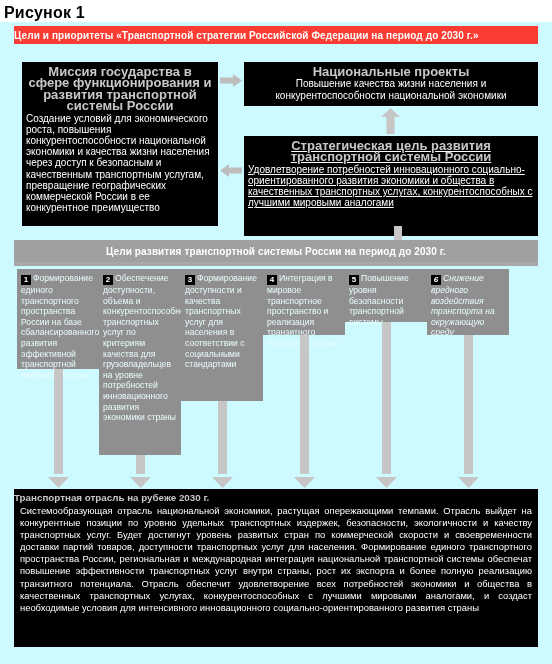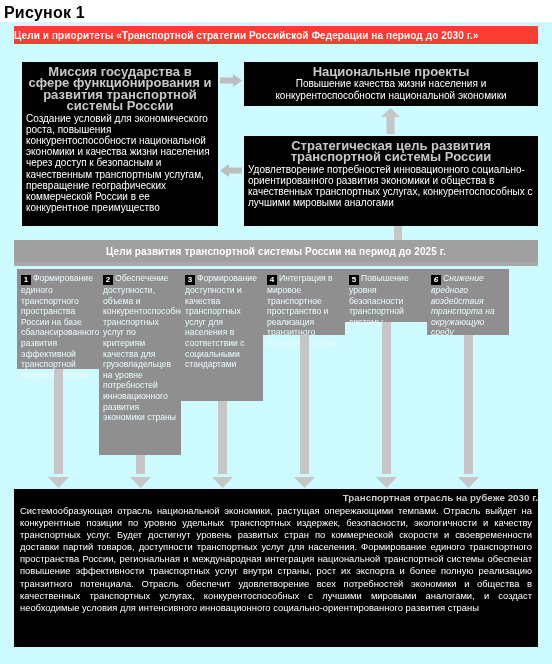--- a/index.html
+++ b/index.html
@@ -54,21 +54,21 @@
     display: block;
     font-size: 10px;
     color: #ffffff;
     line-height: 11.2px;
     padding: 0 4px 4px 4px;
   }
 
   #mission   { left: 22px;  top: 62px;  width: 196px; height: 164px; }
   #natproj   { left: 244px; top: 62px;  width: 294px; height: 44px; }
   #natproj .bd { text-align: center; }
-  #strategic { left: 244px; top: 136px; width: 294px; height: 90px; }
+  #strategic { left: 244px; top: 136px; width: 294px; height: 100px; text-decoration: underline; }
 
   
   .ar { position: absolute; }
   .ar-right, .ar-left {
     width: 22px; height: 13px;
   }
   .ar-right svg, .ar-left svg, .ar-up svg, .ar-down svg { display: block; }
 
   
   #goals-band {
@@ -124,21 +124,21 @@
   }
 
   
   #bottom {
     position: absolute; left: 14px; top: 489px;
     width: 524px; height: 158px;
     background: #000000;
     overflow: hidden;
   }
   #bottom .hd {
-    display: block; text-align: right;
+    display: block; text-align: left;
     font-size: 9.8px; font-weight: bold; color: #c8c8c8;
     padding: 3px 0 2px 0;
   }
   #bottom .bd {
     display: block;
     font-size: 9.4px; color: #ffffff;
     line-height: 12.1px;
     padding: 0 6px 4px 6px;
     text-align: justify;
   }
@@ -189,21 +189,21 @@
       </svg>
   </div>
 
   <div class="ar ar-down" style="left:391px; top:226px;">
     <svg width="14" height="15" viewBox="0 0 14 15">
         <rect x="3" y="0" width="8" height="15" fill="#c6c6c6"></rect>
       </svg>
   </div>
 
   <div id="goals-band">
-    <span>Цели развития транспортной системы России на период до 2025 г.</span>
+    <span>Цели развития транспортной системы России на период до 2030 г.</span>
   </div>
   <div id="goals-rail"></div>
 
   <div class="tick" style="left:51px;  top:265px;">
     <svg width="15" height="8" viewBox="0 0 15 8">
         <polygon points="0,0 15,0 7.5,8" fill="#bcbcbc"></polygon>
       </svg></div>
   <div class="tick" style="left:133px; top:265px;">
     <svg width="15" height="8" viewBox="0 0 15 8">
         <polygon points="0,0 15,0 7.5,8" fill="#bcbcbc"></polygon>

